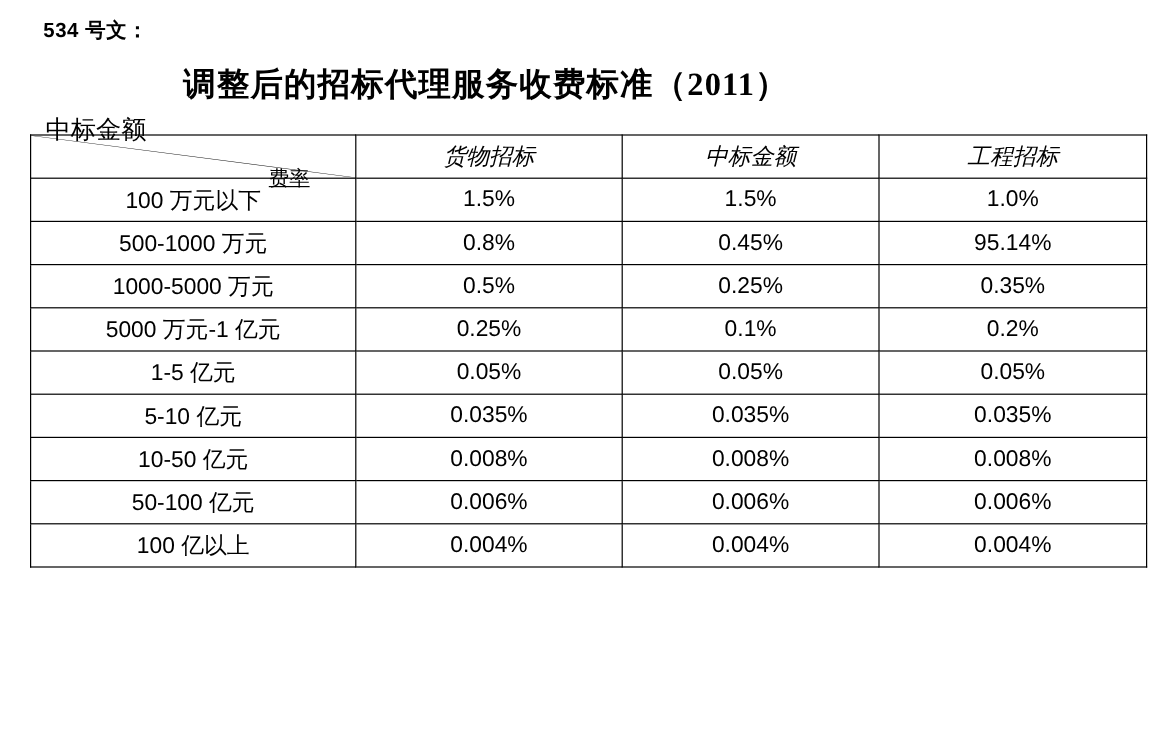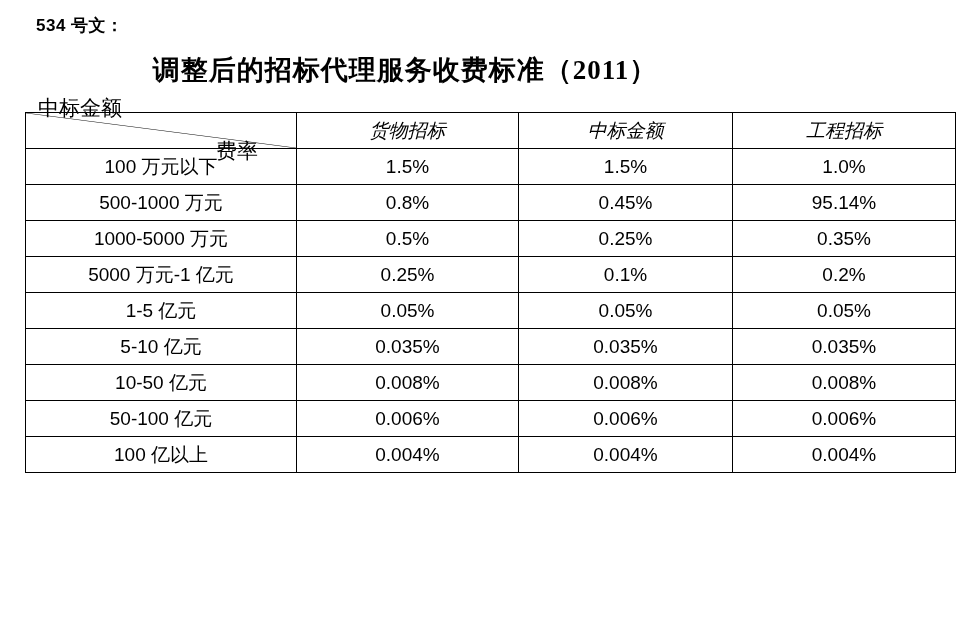--- a/index.html
+++ b/index.html
@@ -77,22 +77,23 @@
     top: 0;
     width: 100%;
     height: 100%;
     display: block;
   }
   .corner-rate {
     position: absolute;
     right: 38px;
     top: 24px;
     font-family: "Liberation Serif", serif;
-    font-size: 21px;
+    font-size: 17px;
     font-weight: normal;
+    text-decoration: underline;
   }
   .corner-amount {
     position: absolute;
     left: 12px;
     bottom: 26px;
     font-family: Liberation Sans, sans-serif;
     font-size: 21px;
     font-weight: normal;
   }
   td.head-cell {

